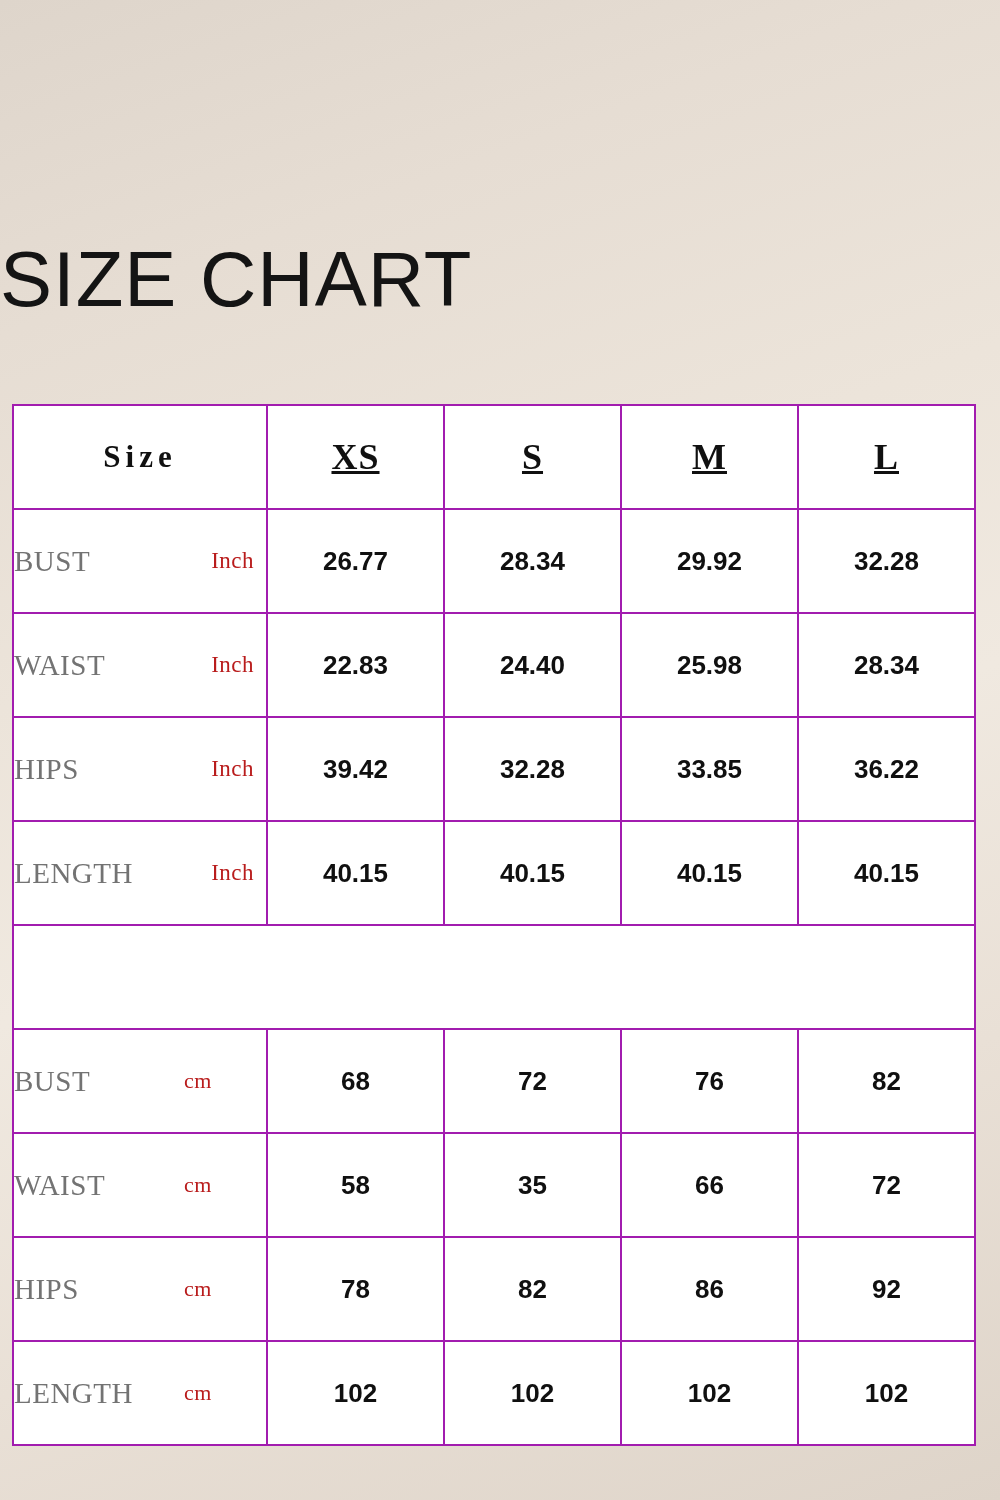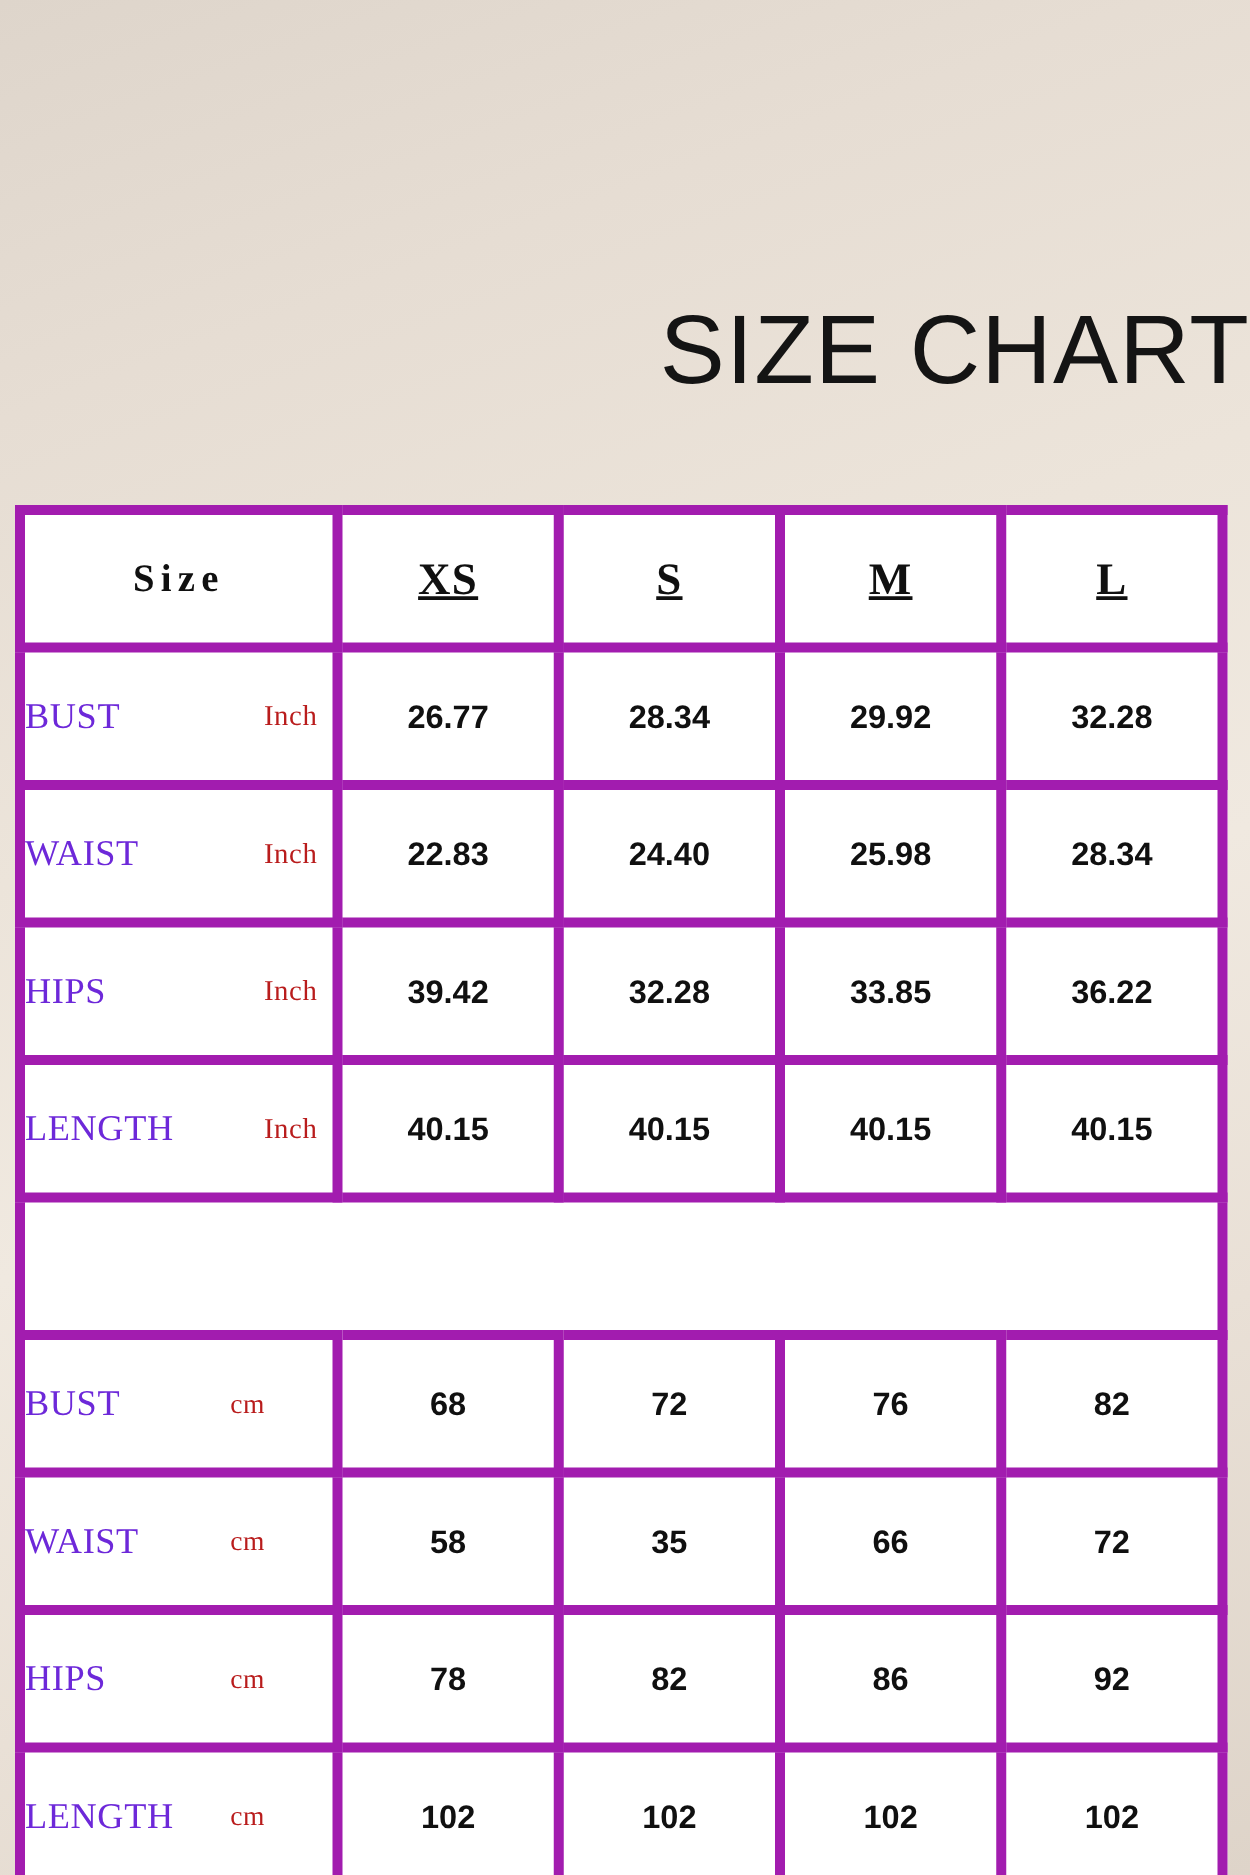--- a/index.html
+++ b/index.html
@@ -13,21 +13,21 @@
     font-family: "Liberation Serif", serif;
     overflow: hidden;
     position: relative;
   }
 
   .title {
     position: absolute;
     top: 240px;
     left: 0;
     width: 1000px;
-    text-align: right;
+    text-align: left;
     font-family: "Liberation Sans", sans-serif;
     font-size: 78px;
     font-weight: 400;
     letter-spacing: 1px;
     color: #141414;
     line-height: 1;
   }
 
   .chart-wrap {
     position: absolute;
@@ -38,21 +38,21 @@
   }
 
   table.size-chart {
     border-collapse: collapse;
     width: 964px;
     table-layout: fixed;
     background: #ffffff;
   }
 
   table.size-chart td {
-    border: 8px solid #a21caf;
+    border: 2px solid #a21caf;
     height: 102px;
     padding: 0;
     text-align: center;
     vertical-align: middle;
     color: #101010;
   }
 
   
   col.c-label { width: 254px; }
   col.c-val   { width: 177px; }
@@ -66,21 +66,21 @@
     display: flex;
     align-items: center;
     justify-content: space-between;
     width: 100%;
   }
   .row-name {
     font-family: "Liberation Serif", serif;
     font-size: 29px;
     font-weight: 400;
     letter-spacing: 0.5px;
-    color: #6d28d9;
+    color: #737373;
   }
   .row-unit {
     font-family: "Liberation Serif", serif;
     font-size: 23px;
     font-weight: 400;
     letter-spacing: 0.5px;
     color: #b91c1c;
     padding-right: 12px;
   }
   .row-unit.cm {

